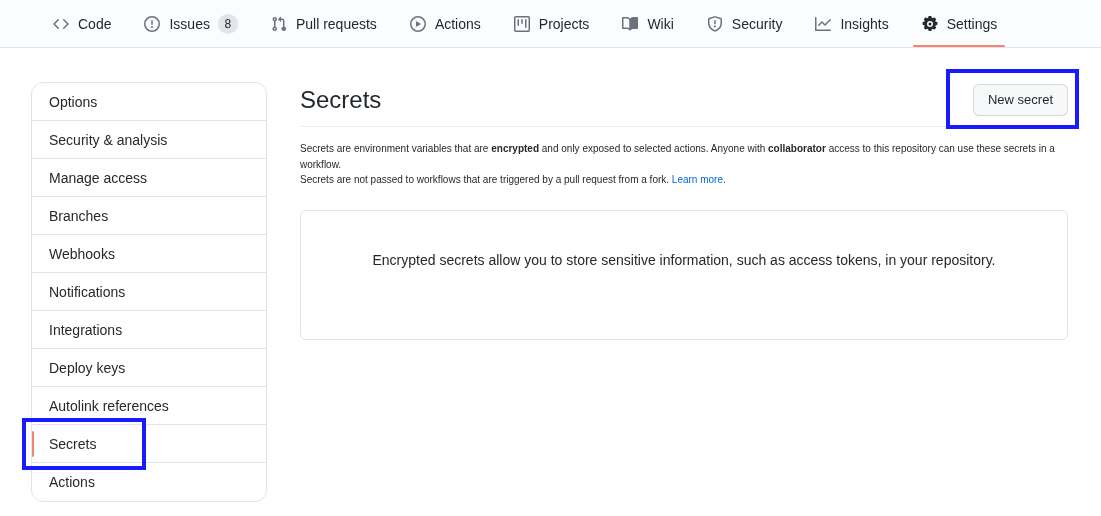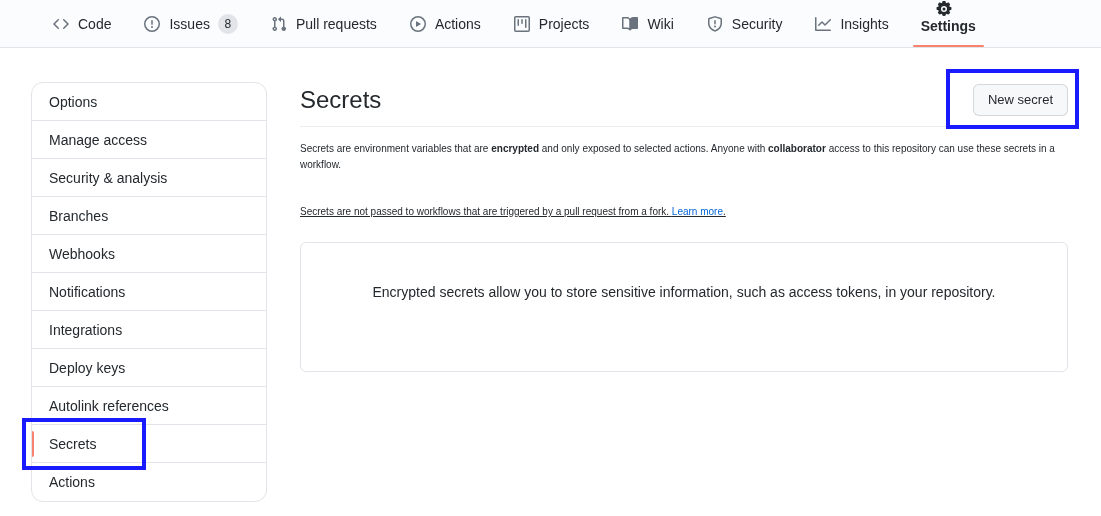--- a/index.html
+++ b/index.html
@@ -38,21 +38,21 @@
   .nav-item .nav-ico {
     display: inline-flex;
     align-items: center;
     justify-content: center;
     width: 18px; height: 18px;
     margin-right: 8px;
     color: #6a737d;
     flex: none;
   }
   .nav-item .nav-ico svg { display: block; }
-  .nav-item.active { font-weight: 700; flex-direction: column; }
+  .nav-item.active { font-weight: 400; }
   .nav-item.active .nav-ico { color: #24292e; }
   .nav-item.active::after {
     content: "";
     position: absolute;
     left: 0; right: 0; bottom: 0;
     height: 2px;
     background: var(--accent, #f9826c);
     border-radius: 2px;
   }
   .counter {
@@ -142,21 +142,21 @@
     cursor: pointer;
     white-space: nowrap;
   }
   .para {
     font-size: 10px;
     line-height: 1.55;
     color: #24292e;
     margin: 14px 0 0 0;
     max-width: 766px;
   }
-  .para.second { margin-top: 32px; text-decoration: underline; }
+  .para.second { margin-top: 0; }
   .para b { font-weight: 600; }
   .link {
     color: #0366d6;
     text-decoration: none;
     cursor: pointer;
   }
 
   .empty-box {
     margin-top: 22px;
     border: 1px solid #e1e4e8;
@@ -267,22 +267,22 @@
         </svg>
       </span>
       <span>Settings</span>
     </div>
   </div>
 
 <div class="page">
 
   <div class="sidebar" id="sidebar">
       <div class="side-item"><span>Options</span></div>
+      <div class="side-item"><span>Security &amp; analysis</span></div>
       <div class="side-item"><span>Manage access</span></div>
-      <div class="side-item"><span>Security &amp; analysis</span></div>
       <div class="side-item"><span>Branches</span></div>
       <div class="side-item"><span>Webhooks</span></div>
       <div class="side-item"><span>Notifications</span></div>
       <div class="side-item"><span>Integrations</span></div>
       <div class="side-item"><span>Deploy keys</span></div>
       <div class="side-item"><span>Autolink references</span></div>
       <div class="side-item selected"><span>Secrets</span></div>
       <div class="side-item"><span>Actions</span></div>
     </div>
 

